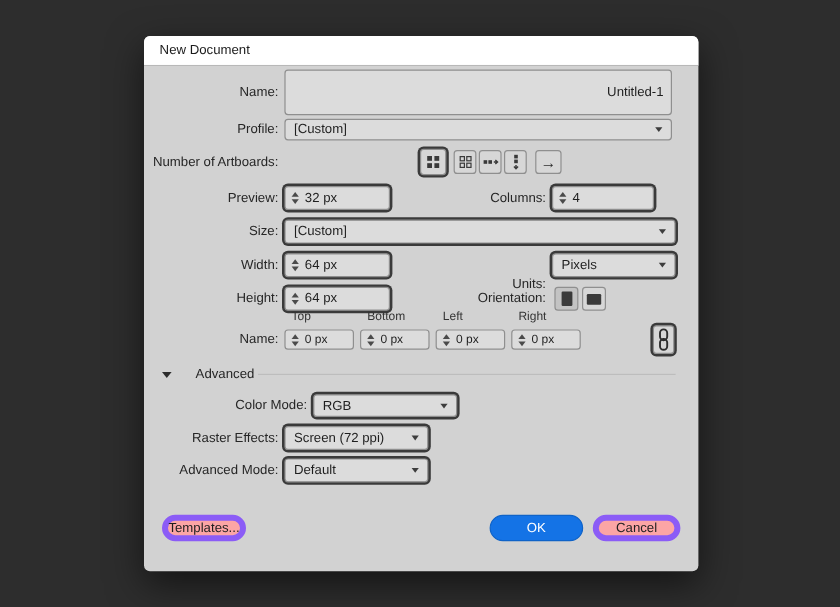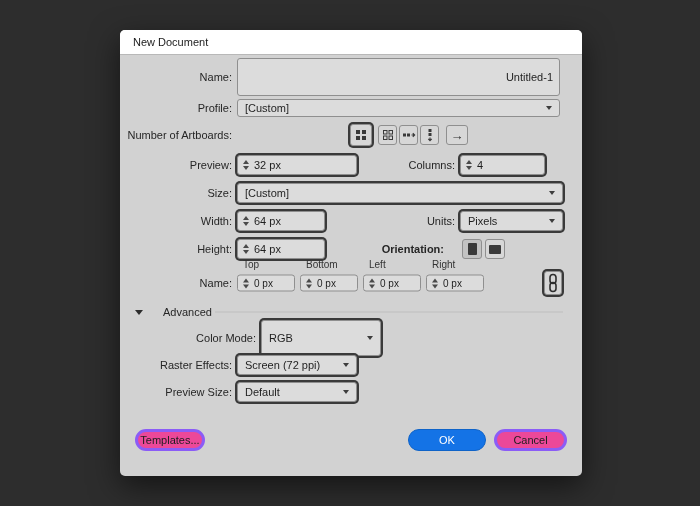--- a/index.html
+++ b/index.html
@@ -44,21 +44,21 @@
   }
   .arrow-glyph { font-size:13px; color:#2e2e2e; line-height:1; }
   .tri-adv { width:0; height:0; border-left:4px solid transparent; border-right:4px solid transparent; border-top:5px solid #2c2c2c; }
   .advanced-group { display:flex; align-items:center; gap:6px; font-size:11px; color:#262626; cursor:default; }
   .divider { height:1px; background:#bdbdbd; }
   .bleed-hdr { font-size:10px; color:#333; }
   .btn {
     height:22px; border-radius:11px; font-size:11px;
     display:flex; align-items:center; justify-content:center; white-space:nowrap;
   }
-  .btn-secondary { background:#ec4899; border:3px solid #8b5cf6; color:#1e1e1e; }
+  .btn-secondary { background:#fca5a5; border:5px solid #8b5cf6; color:#1e1e1e; }
   .btn-primary { background:#1473e6; border:1px solid #0f63c8; color:#ffffff; }
   .orient-icon-p { width:9px; height:12px; background:#3a3a3a; border-radius:1px; }
   .orient-icon-l { width:12px; height:9px; background:#3a3a3a; border-radius:1px; }
 </style>
 </head>
 <body>
 
 <div class="dialog">
 
   <div class="titlebar">
@@ -110,21 +110,21 @@
           <path d="M6 9.5 V12.2 M4.3 10.8 L6 12.6 L7.7 10.8" stroke="#3a3a3a" stroke-width="1.2" fill="none"></path>
         </svg>
     </div>
     <div class="iconbtn" style="left:326px; width:22px; height:20px;">
       <span class="arrow-glyph">→</span>
     </div>
   </div>
 
   <div class="row" style="top:123px; height:24px;">
     <span class="lbl" style="left:0; width:112px;">Preview:</span>
-    <div class="ctl stepper hl" style="left:117px; width:120px; height:20px;">
+    <div class="ctl stepper hl" style="left:117px; width:88px; height:20px;">
       <span class="spin">
         <span class="tri-up"></span>
         <span class="tri-dn"></span>
       </span>
       <span>32 px</span>
     </div>
     <span class="lbl" style="left:225px; width:110px;">Columns:</span>
     <div class="ctl stepper hl" style="left:340px; width:85px; height:20px;">
       <span class="spin">
         <span class="tri-up"></span>
@@ -144,37 +144,37 @@
 
   <div class="row" style="top:179px; height:24px;">
     <span class="lbl" style="left:0; width:112px;">Width:</span>
     <div class="ctl stepper hl" style="left:117px; width:88px; height:20px;">
       <span class="spin">
         <span class="tri-up"></span>
         <span class="tri-dn"></span>
       </span>
       <span>64 px</span>
     </div>
-    <span class="lbl" style="left:200px; width:135px;">Units:</span>
+    <span class="lbl" style="left:200px; width:135px;margin-top:16px;">Units:</span>
     <div class="ctl dropdown hl" style="left:340px; width:103px; height:20px;">
       <span>Pixels</span>
       <span class="caret"></span>
     </div>
   </div>
 
   <div class="row" style="top:207px; height:24px;">
     <span class="lbl" style="left:0; width:112px;">Height:</span>
     <div class="ctl stepper hl" style="left:117px; width:88px; height:20px;">
       <span class="spin">
         <span class="tri-up"></span>
         <span class="tri-dn"></span>
       </span>
       <span>64 px</span>
     </div>
-    <span class="lbl" style="left:189px; width:135px;font-weight:bold;">Orientation:</span>
+    <span class="lbl" style="left:200px; width:135px;">Orientation:</span>
     <div class="iconbtn" style="left:342px; width:20px; height:20px; background:#c3c3c3;">
       <span class="orient-icon-p"></span>
     </div>
     <div class="iconbtn" style="left:365px; width:20px; height:20px;">
       <span class="orient-icon-l"></span>
     </div>
   </div>
 
   <div class="row" style="top:228px; height:12px;">
     <span class="bleed-hdr" style="left:123px;">Top</span>
@@ -224,36 +224,36 @@
   <div class="row" style="top:274px; height:16px;">
     <div class="advanced-group" style="left:15px;gap:20px;">
       <span class="tri-adv"></span>
       <span>Advanced</span>
     </div>
     <div class="divider" style="left:95px; width:348px;"></div>
   </div>
 
   <div class="row" style="top:296px; height:24px;margin-left:24px;">
     <span class="lbl" style="left:0; width:112px;">Color Mode:</span>
-    <div class="ctl dropdown hl" style="left:117px; width:120px; height:36px;gap:12px;">
+    <div class="ctl dropdown hl" style="left:117px; width:120px; height:19px;gap:12px;">
       <span>RGB</span>
       <span class="caret"></span>
     </div>
   </div>
 
   <div class="row" style="top:323px; height:24px;">
     <span class="lbl" style="left:0; width:112px;">Raster Effects:</span>
     <div class="ctl dropdown hl" style="left:117px; width:120px; height:20px;">
       <span>Screen (72 ppi)</span>
       <span class="caret"></span>
     </div>
   </div>
 
   <div class="row" style="top:350px; height:24px;">
-    <span class="lbl" style="left:0; width:112px;">Preview Size:</span>
+    <span class="lbl" style="left:0; width:112px;">Advanced Mode:</span>
     <div class="ctl dropdown hl" style="left:117px; width:120px; height:20px;">
       <span>Default</span>
       <span class="caret"></span>
     </div>
   </div>
 
   <div class="row" style="top:398px; height:24px;">
     <div class="btn btn-secondary" style="left:15px; width:70px;">
       <span>Templates...</span>
     </div>

